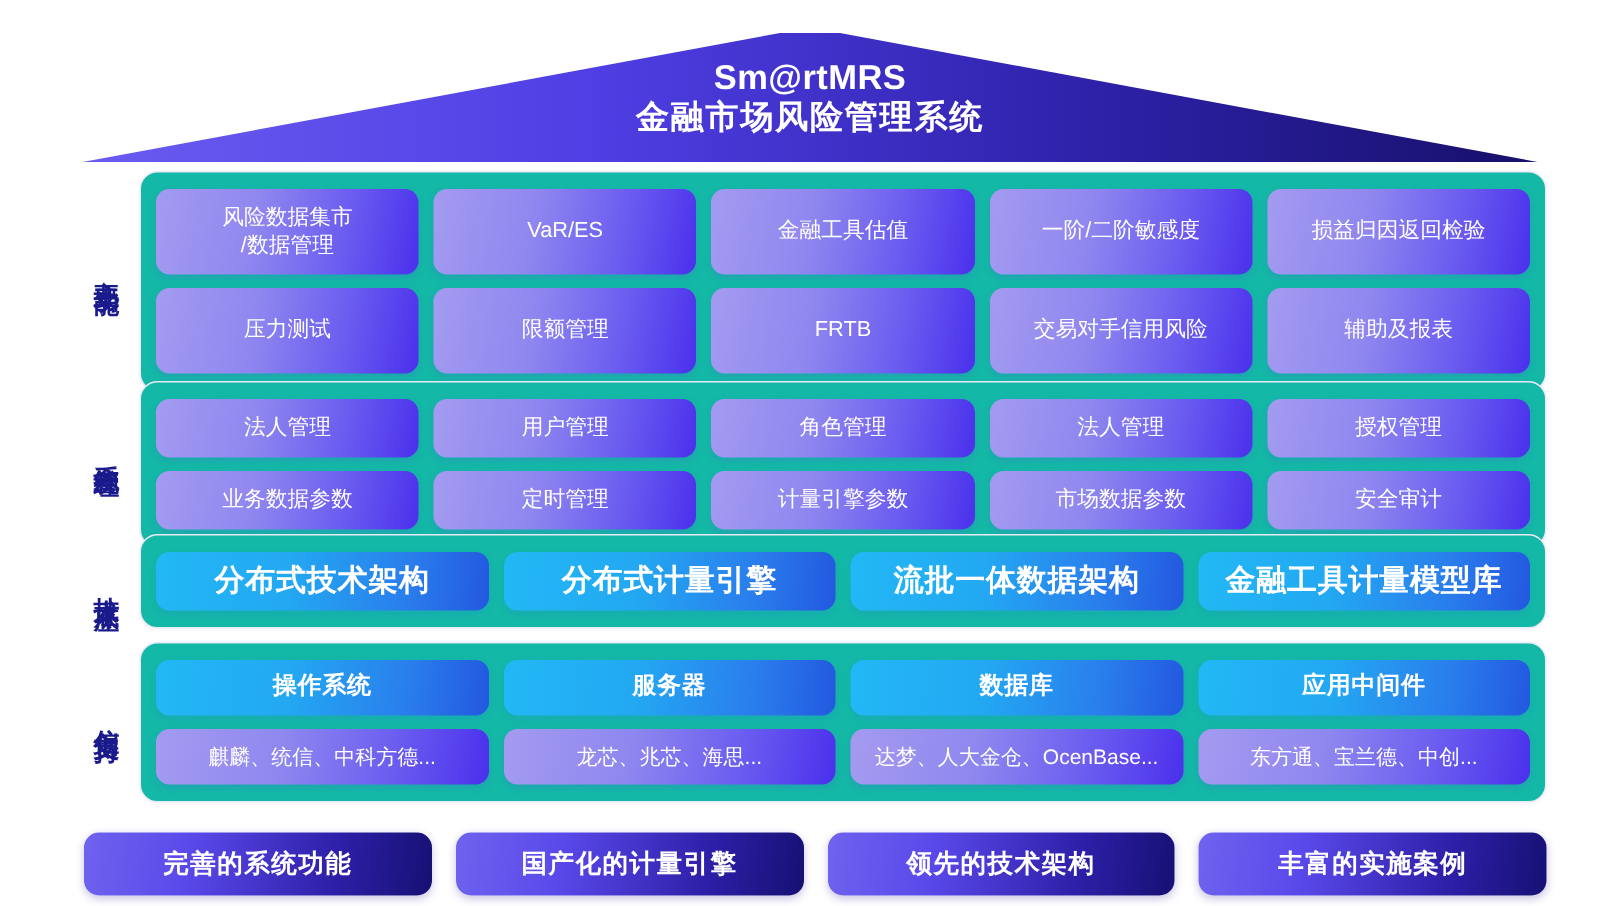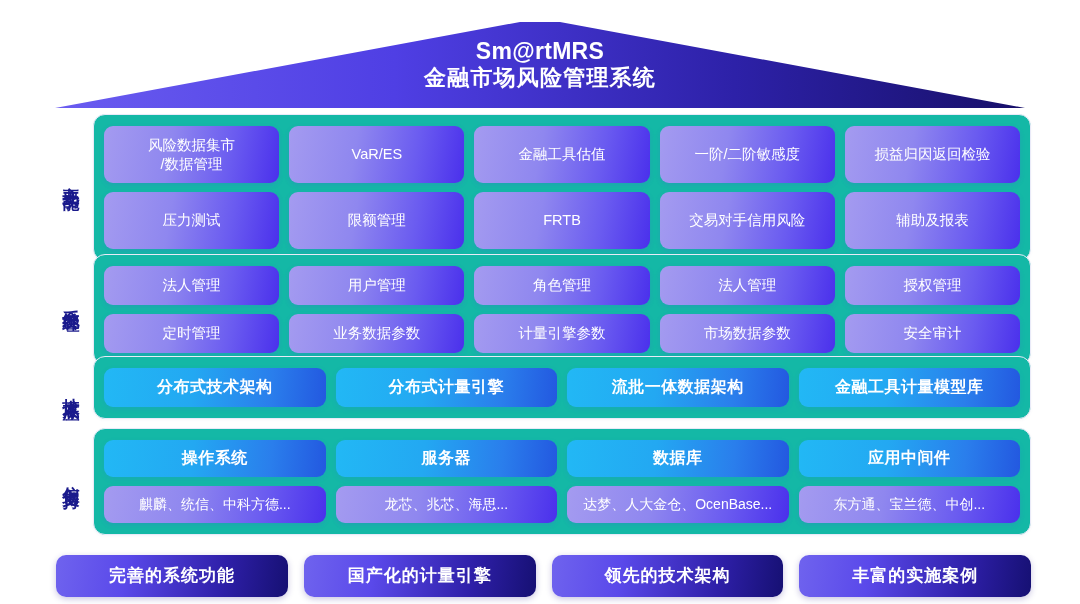--- a/index.html
+++ b/index.html
@@ -69,21 +69,21 @@
   }
   
   .nv {
     background: linear-gradient(98deg, #6f63ee 0%, #5a49ea 30%, #2e1fa8 72%, #161073 100%);
     box-shadow: 0 2px 6px rgba(40,25,140,.25);
     margin-top: 18px;
   }
 
   .h-main  { height: 57px; font-size: 14.5px; }
   .h-sys   { height: 39px; font-size: 14.5px; }
-  .h-tech  { height: 39px; font-size: 16px; font-weight: bold; letter-spacing: .5px; }
+  .h-tech  { height: 39px; font-size: 20px; font-weight: bold; letter-spacing: .5px; }
   .h-xcap  { height: 37px; font-size: 16px; font-weight: bold; letter-spacing: .5px; }
   .h-xsub  { height: 37px; font-size: 14px; text-align: right; }
 
   
   .footer {
     position: absolute; left: 56px; width: 975px; display: flex; gap: 16px;
   }
   .footer .cell { height: 42px; font-size: 17px; font-weight: bold; letter-spacing: 1px; border-radius: 10px; }
 </style>
 </head>
@@ -131,22 +131,22 @@
   <div class="side-label" style="top:254px;height:92px;">系统管理</div>
   <div class="panel" style="top:254px;">
     <div class="row">
       <div class="cell pu h-sys">法人管理</div>
       <div class="cell pu h-sys">用户管理</div>
       <div class="cell pu h-sys">角色管理</div>
       <div class="cell pu h-sys">法人管理</div>
       <div class="cell pu h-sys">授权管理</div>
     </div>
     <div class="row">
+      <div class="cell pu h-sys">业务数据参数</div>
       <div class="cell pu h-sys">定时管理</div>
-      <div class="cell pu h-sys">业务数据参数</div>
       <div class="cell pu h-sys">计量引擎参数</div>
       <div class="cell pu h-sys">市场数据参数</div>
       <div class="cell pu h-sys">安全审计</div>
     </div>
   </div>
 
   <div class="side-label" style="top:356px;height:64px;">技术底座</div>
   <div class="panel" style="top:356px;">
     <div class="row">
       <div class="cell bl h-tech">分布式技术架构</div>

